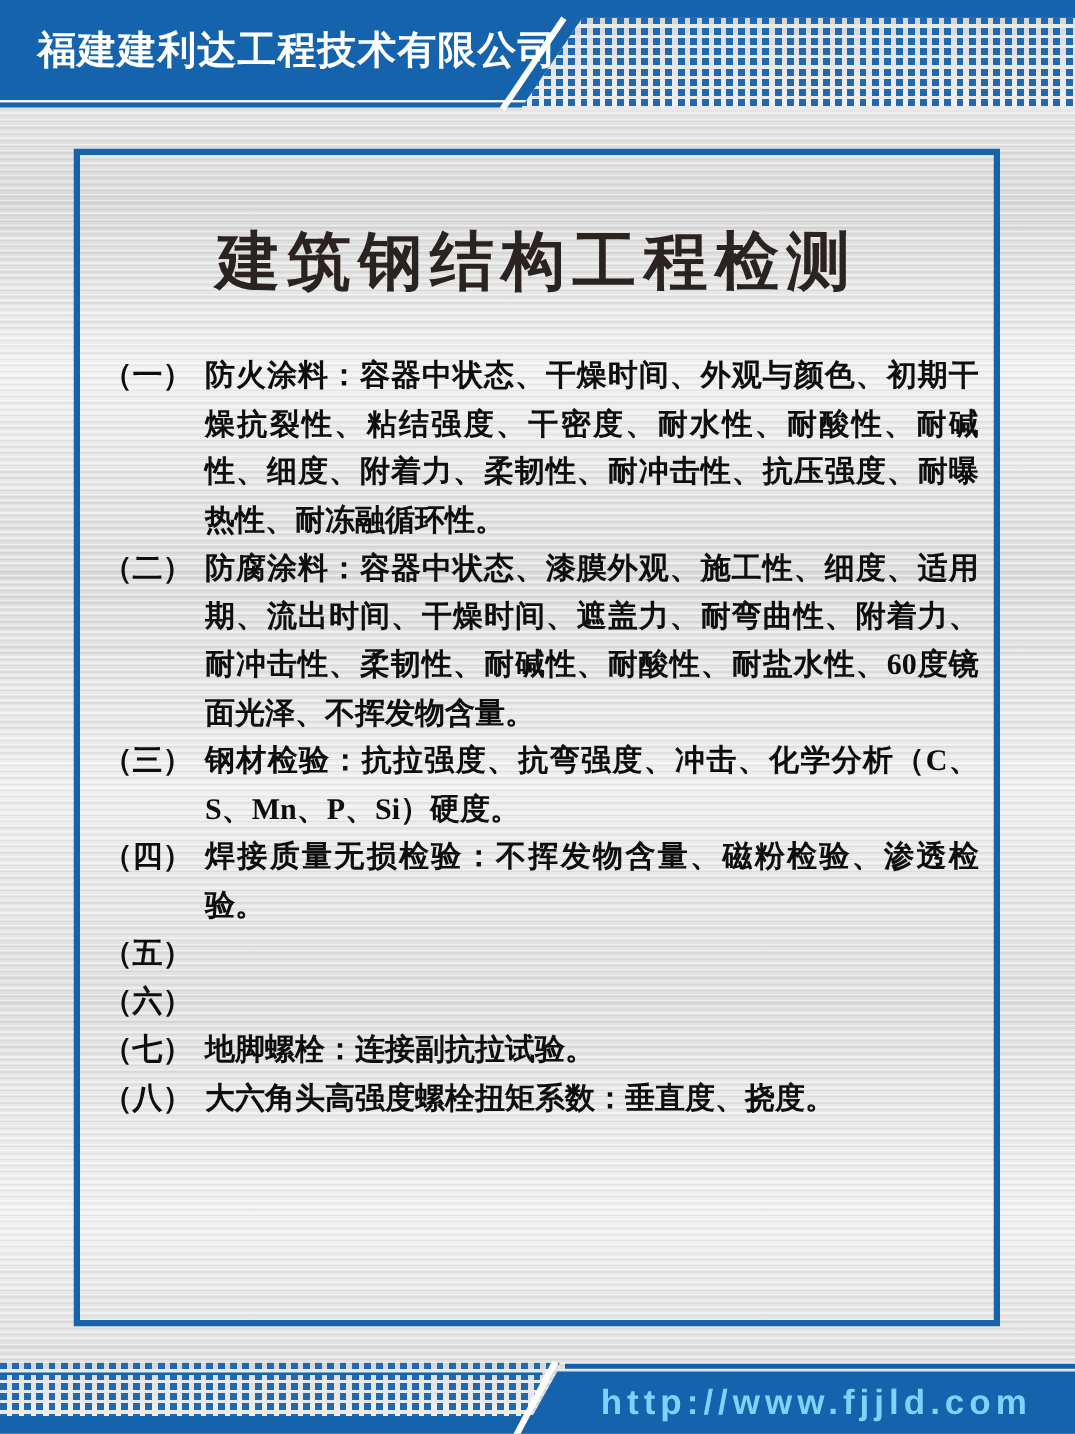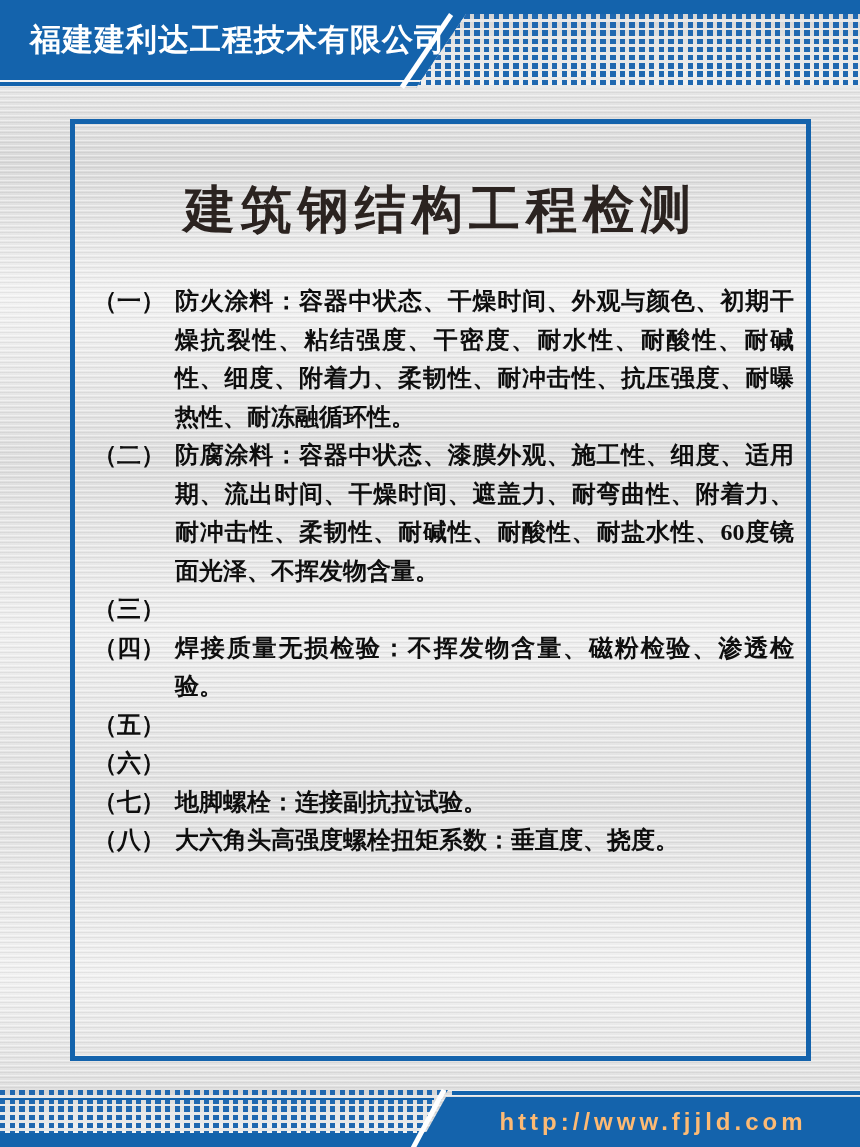--- a/index.html
+++ b/index.html
@@ -44,21 +44,21 @@
     position:absolute;left:416px;top:14px;width:444px;height:74px;z-index:3;
     clip-path:polygon(50px 0, 100% 0, 100% 100%, 0 100%);
   }
   .header-diag{
     position:absolute;left:424px;top:7px;width:5px;height:88px;background:#fff;
     transform:rotate(34deg);z-index:4;
   }
   
   .frame{
     position:absolute;left:59px;top:119px;width:741px;height:942px;
-    border:5px solid var(--brand-blue);box-sizing:border-box;z-index:2;margin-left:11px;
+    border:5px solid var(--brand-blue);box-sizing:border-box;z-index:2;
   }
   .title{
     margin:58px 0 0;text-align:center;
     font-family:"Liberation Serif",serif;font-weight:bold;
     font-size:51px;line-height:56px;letter-spacing:6px;
     color:var(--title-color);white-space:nowrap;
   }
   .list{margin-top:44px;padding:0 12px 0 18px;color:var(--body-text);}
   .item{display:flex;font-size:24px;line-height:38.5px;font-weight:bold;}
   .item .label{flex:0 0 auto;margin-right:10px;white-space:nowrap;}
@@ -69,21 +69,21 @@
     clip-path:polygon(0 0, 100% 0, calc(100% - 29px) 100%, 0 100%);
   }
   .footer-pinstripe{position:absolute;left:0;top:1098px;width:434px;height:2px;background:var(--brand-blue);z-index:3;}
   .footer-topline{position:absolute;left:452px;top:1091px;width:408px;height:4px;background:var(--brand-blue);z-index:2;}
   .footer-panel{
     position:absolute;left:412px;top:1097px;width:448px;height:50px;background:var(--brand-blue);z-index:2;
     clip-path:polygon(34px 0, 100% 0, 100% 100%, 6px 100%);
     display:flex;align-items:center;justify-content:center;
   }
   .url{
-    color:#fdba74;font-size:24px;letter-spacing:4px;font-weight:bold;
+    color:#7dd3fc;font-size:28px;letter-spacing:4px;font-weight:bold;
     padding-left:34px;white-space:nowrap;
   }
   .footer-strip{position:absolute;left:0;top:1132px;width:860px;height:15px;background:var(--brand-blue);z-index:1;}
   .footer-diag{
     position:absolute;left:426px;top:1086px;width:5px;height:66px;background:#fff;
     transform:rotate(28deg);z-index:4;
   }
 </style>
 </head>
 <body>
@@ -104,20 +104,21 @@
       <div class="item">
         <span class="label">（一）</span>
         <span class="text">防火涂料：容器中状态、干燥时间、外观与颜色、初期干燥抗裂性、粘结强度、干密度、耐水性、耐酸性、耐碱性、细度、附着力、柔韧性、耐冲击性、抗压强度、耐曝热性、耐冻融循环性。</span>
       </div>
       <div class="item">
         <span class="label">（二）</span>
         <span class="text">防腐涂料：容器中状态、漆膜外观、施工性、细度、适用期、流出时间、干燥时间、遮盖力、耐弯曲性、附着力、耐冲击性、柔韧性、耐碱性、耐酸性、耐盐水性、60度镜面光泽、不挥发物含量。</span>
       </div>
       <div class="item">
         <span class="label">（三）</span>
+        <span class="text">钢材检验：抗拉强度、抗弯强度、冲击、化学分析（C、S、Mn、P、Si）硬度。</span>
       </div>
       <div class="item">
         <span class="label">（四）</span>
         <span class="text">焊接质量无损检验：不挥发物含量、磁粉检验、渗透检验。</span>
       </div>
       <div class="item">
         <span class="label">（五）</span>
       </div>
       <div class="item">
         <span class="label">（六）</span>

